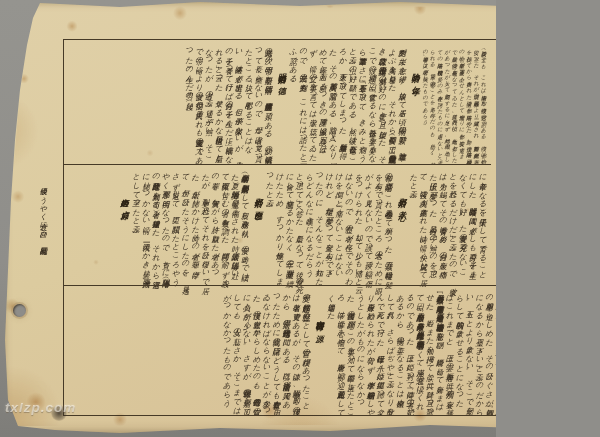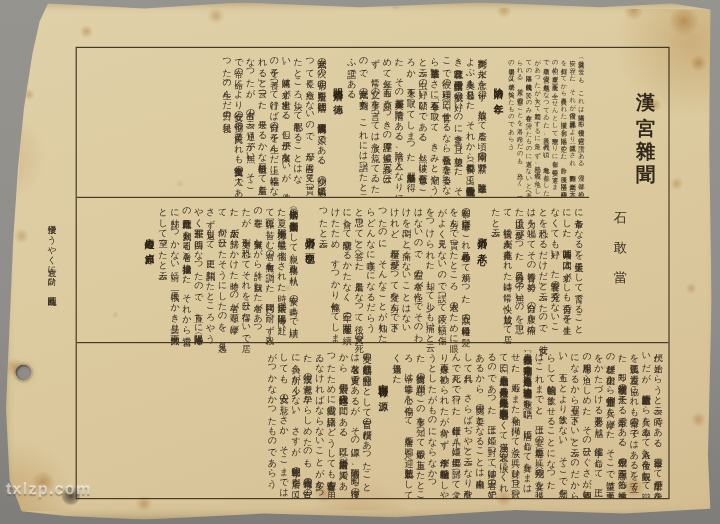--- a/index.html
+++ b/index.html
@@ -1,18 +1,18 @@
 <!DOCTYPE html>
 <html><head>
 <meta charset="utf-8">
 <style>
   html,body{margin:0;padding:0;}
   body{background:#8f8e8a;font-family:"Liberation Serif","DejaVu Serif",serif;}
-  .scene{position:relative;width:600px;height:437px;overflow:hidden;
-         background:linear-gradient(180deg,#95948f 0%,#8f8e8a 60%,#7e7d79 100%);}
+  .scene{position:relative;width:496px;height:437px;overflow:hidden;
+         background:linear-gradient(180deg,#95948f 0%,#8f8e8a 60%,#7e7d79 100%);font-style:italic;}
   
   .paper{position:absolute;left:0;top:0;width:600px;height:437px;
     background:linear-gradient(160deg,#e0d0a8 0%,#dccb9f 45%,#d8c398 80%,#d2bc90 100%);
     clip-path:polygon(40px 3px,120px 7px,200px 2px,300px 6px,400px 2px,500px 6px,560px 3px,592px 8px,
       591px 120px,593px 250px,590px 380px,592px 424px,520px 428px,430px 425px,330px 431px,
       220px 428px,120px 433px,55px 430px,18px 426px,8px 400px,5px 340px,8px 270px,
       11px 200px,15px 140px,20px 90px,27px 45px,33px 18px);
     box-shadow:inset 0 -6px 10px rgba(90,70,40,.35), inset 4px 0 8px rgba(120,95,55,.30),
                inset -3px 0 6px rgba(120,95,55,.28), inset 0 4px 7px rgba(130,105,60,.25);}
   

